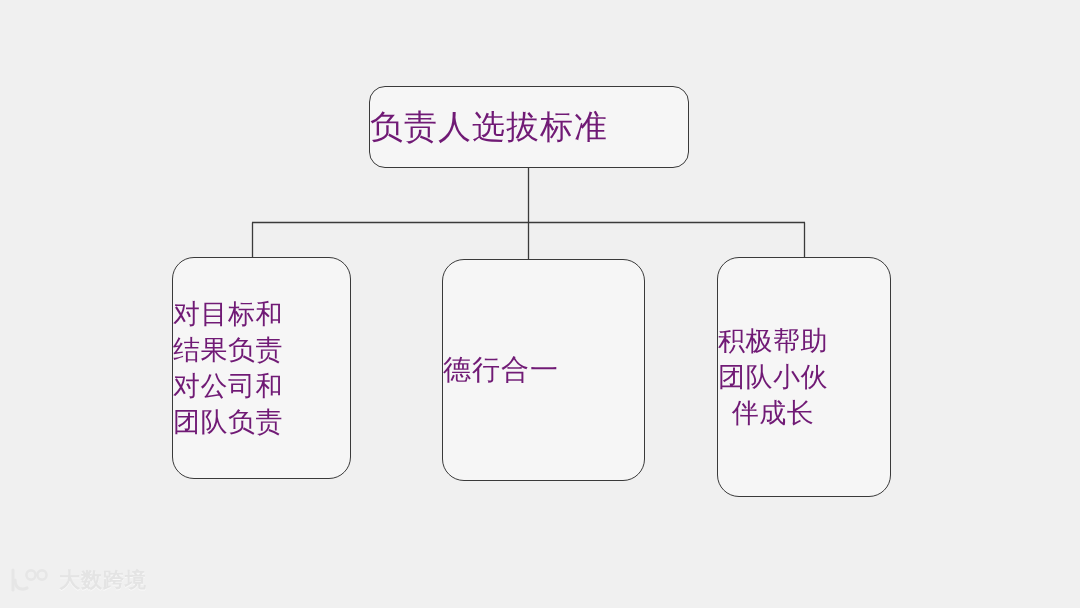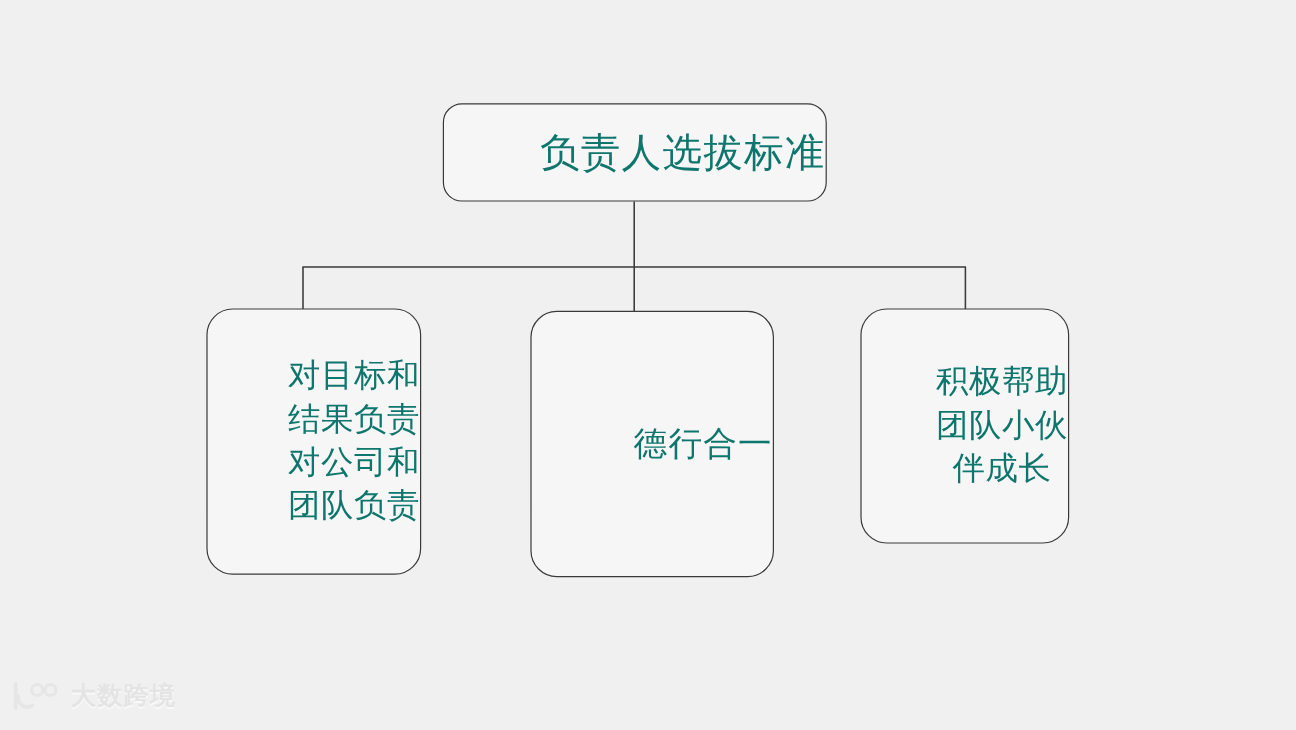--- a/index.html
+++ b/index.html
@@ -30,23 +30,23 @@
     height: 608px;
   }
 
   .node {
     position: absolute;
     box-sizing: border-box;
     background: #f6f6f6;
     border: 1.4px solid #3a3a3a;
     display: flex;
     align-items: center;
-    justify-content: flex-end;
+    justify-content: flex-start;
     text-align: center;
-    color: #0f766e;
+    color: #701a75;
     z-index: 2;
   }
 
   .node .label {
     display: block;
     line-height: 1.28;
     letter-spacing: 0.5px;
     white-space: pre-line;
     font-weight: 400;
   }
@@ -76,23 +76,22 @@
     left: 442px;
     top: 259px;
     width: 203px;
     height: 222px;
     border-radius: 22px;
   }
   #child-node-2 {
     left: 717px;
     top: 257px;
     width: 174px;
-    height: 196px;
+    height: 240px;
     border-radius: 22px;
-    padding-left: 28px;
   }
 
   #child-node-0 .label { font-size: 27px; line-height: 1.33; }
   #child-node-1 .label { font-size: 28px; letter-spacing: 1px; }
   #child-node-2 .label { font-size: 27px; line-height: 1.33; }
 
   
   #watermark {
     position: absolute;
     left: 8px;

